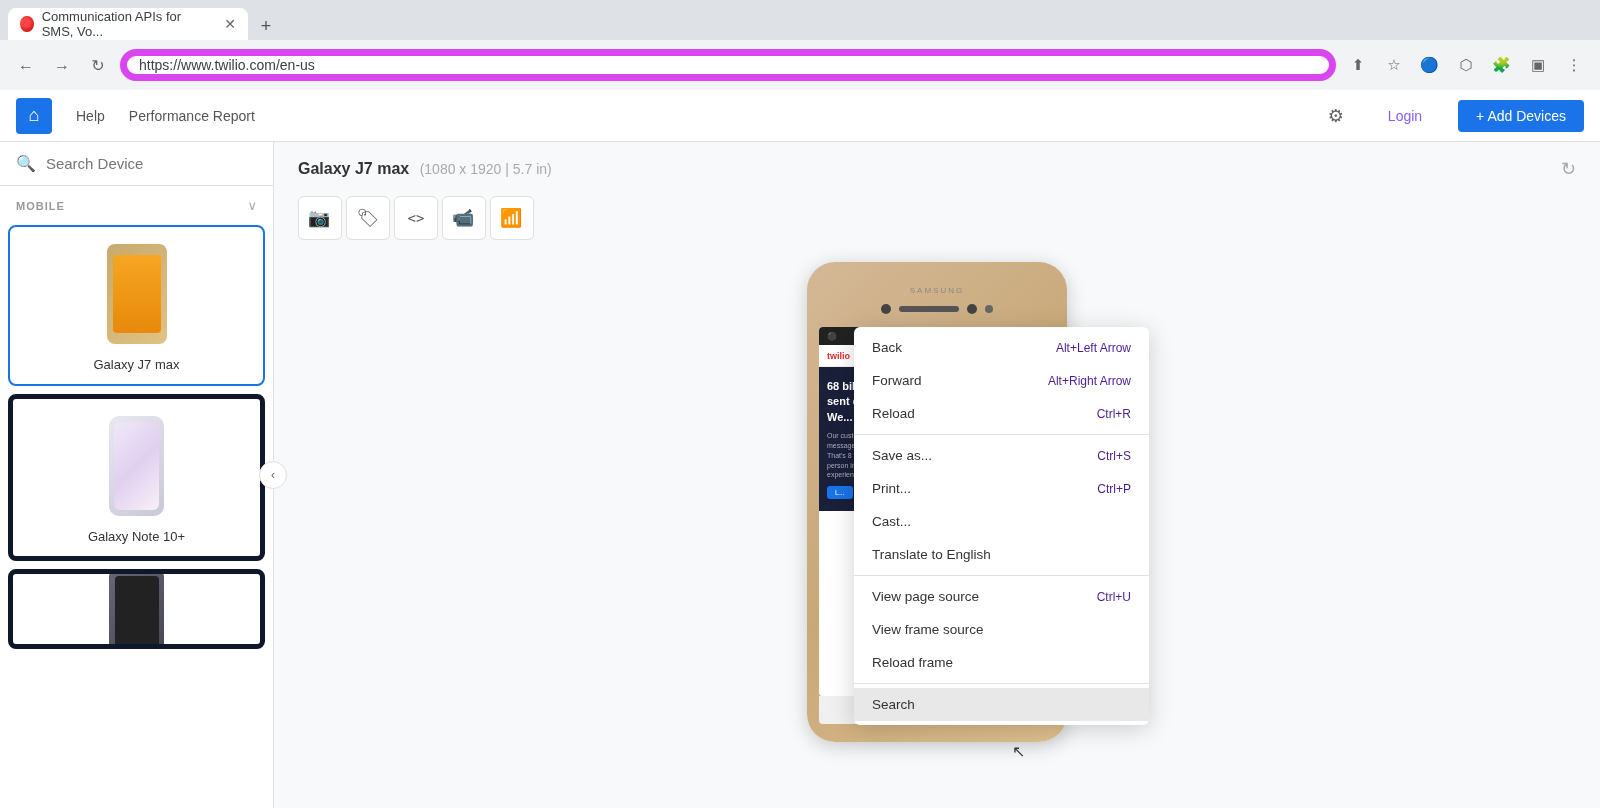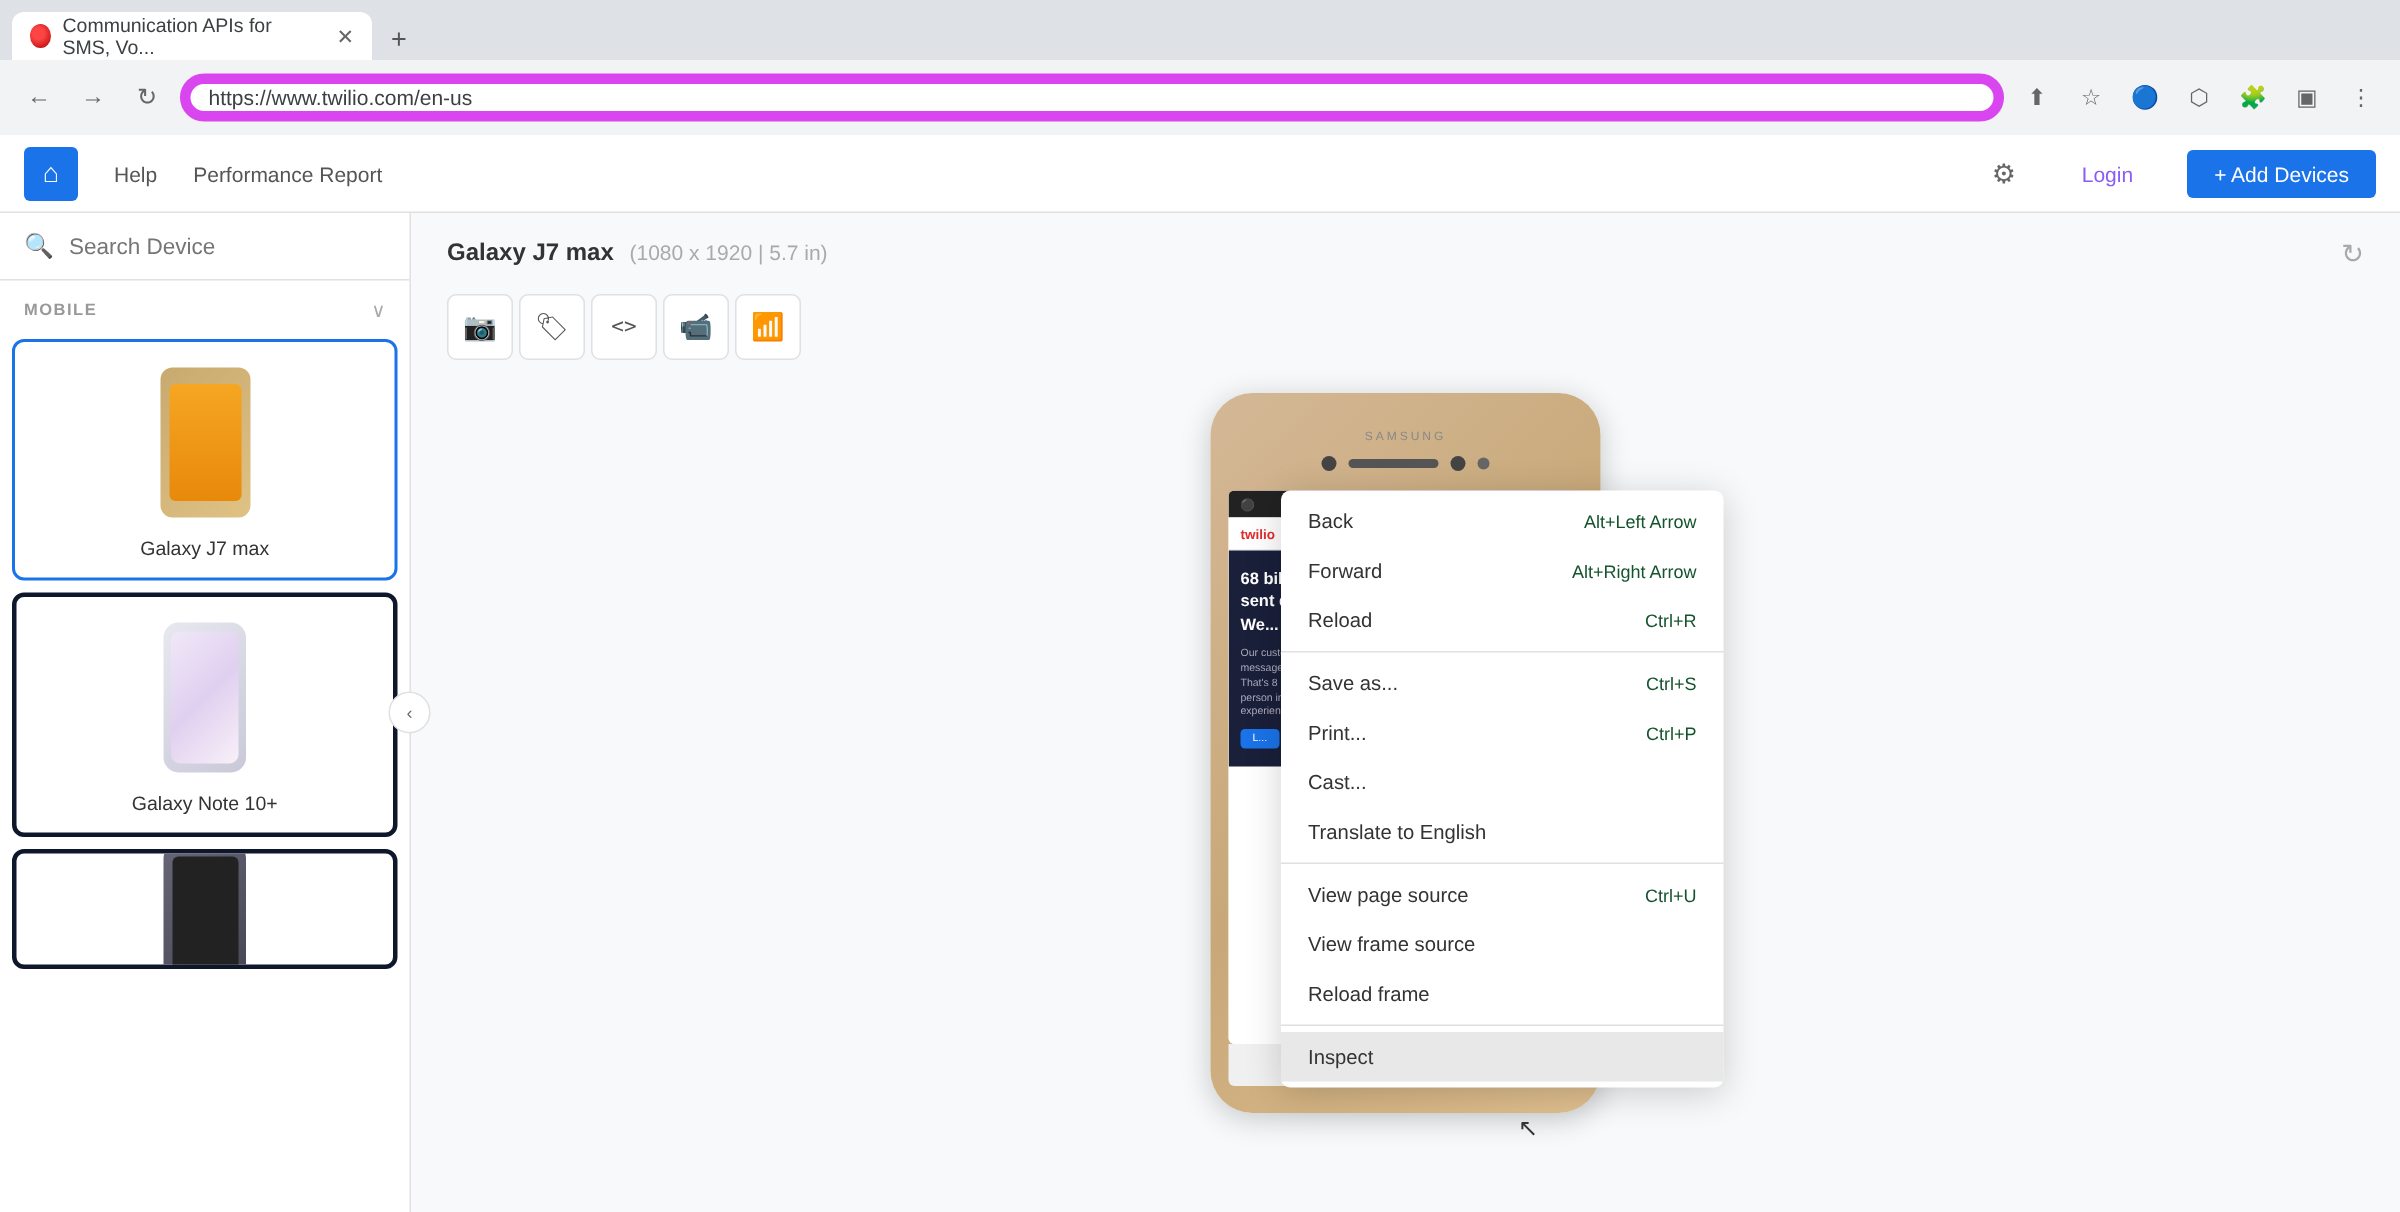--- a/index.html
+++ b/index.html
@@ -159,21 +159,21 @@
     .section-title {
       font-size: 11px;
       font-weight: 600;
       color: #999;
       letter-spacing: 1px;
       text-transform: uppercase;
     }
     .section-arrow { color: #aaa; font-size: 13px; }
     .device-list { padding: 8px 8px; }
     .device-card {
-      border: 3px solid #0f172a;
+      border: 5px solid #0f172a;
       border-radius: 8px;
       padding: 12px;
       margin-bottom: 8px;
       cursor: pointer;
       display: flex;
       flex-direction: column;
       align-items: center;
       background: #fff;
     }
     .device-card.selected {
@@ -417,21 +417,21 @@
       justify-content: space-between;
       padding: 9px 18px;
       font-size: 13.5px;
       color: #333;
       cursor: pointer;
     }
     .context-menu-item.highlighted {
       background: #e8e8e8;
     }
     .context-menu-shortcut {
-      color: #14532d;
+      color: #4c1d95;
       font-size: 12px;
       margin-left: 40px;
     }
     .context-menu-separator {
       height: 1px;
       background: #e0e0e0;
       margin: 4px 0;
     }
 
     
@@ -632,21 +632,21 @@
       <div class="context-menu-item">
         <span>View frame source</span>
         <span class="context-menu-shortcut"></span>
       </div>
       <div class="context-menu-item">
         <span>Reload frame</span>
         <span class="context-menu-shortcut"></span>
       </div>
       <div class="context-menu-separator"></div>
       <div class="context-menu-item highlighted">
-        <span>Inspect</span>
+        <span>Search</span>
         <span class="context-menu-shortcut"></span>
       </div>
     </div>
 
     <div style="position:absolute; top:600px; left:738px; font-size:16px; color:#333; pointer-events:none;">↖</div>
 
   </div>
 </div>
 
 </body></html>

